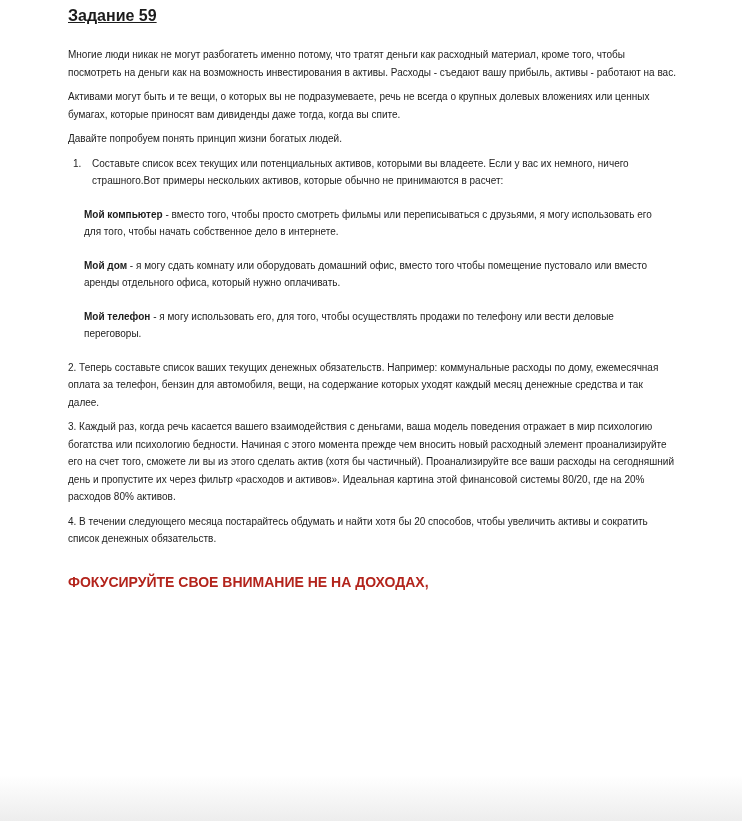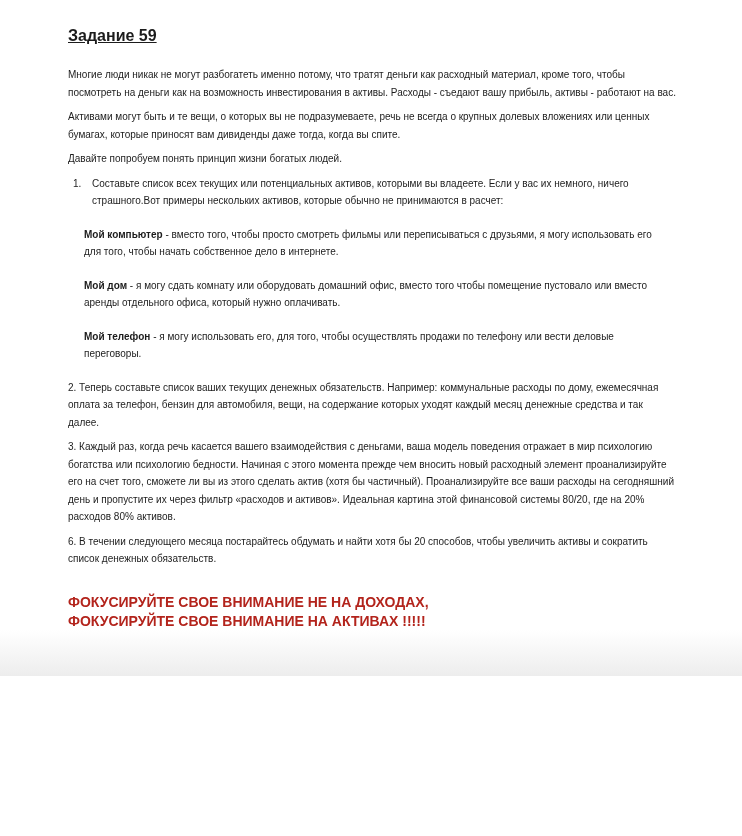--- a/index.html
+++ b/index.html
@@ -15,22 +15,22 @@
     width: 742px;
     height: 836px;
     background: var(--page-bg);
     overflow: hidden;
     font-family: "Liberation Sans", "DejaVu Sans", sans-serif;
     color: var(--text-color);
   }
   .page {
     position: relative;
     width: 742px;
-    height: 676px;
-    padding: 26px 66px 0 68px;
+    height: 821px;
+    padding: 6px 66px 0 68px;
   }
   .doc-title {
     font-size: 16px;
     line-height: 20px;
     font-weight: bold;
     text-decoration: underline;
     margin: 0 0 20px 0;
   }
   .para {
     font-size: 10px;
@@ -88,21 +88,20 @@
   <div class="para asset-block">
     <p><span class="bold">Мой компьютер</span><span> - вместо того, чтобы просто смотреть фильмы или переписываться с друзьями, я могу использовать его для того, чтобы начать собственное дело в интернете.</span></p>
     <p><span class="bold">Мой дом</span><span> - я могу сдать комнату или оборудовать домашний офис, вместо того чтобы помещение пустовало или вместо аренды отдельного офиса, который нужно оплачивать.</span></p>
     <p><span class="bold">Мой телефон</span><span> - я могу использовать его, для того, чтобы осуществлять продажи по телефону или вести деловые переговоры.</span></p>
   </div>
 
   <p class="para">2. Теперь составьте список ваших текущих денежных обязательств. Например: коммунальные расходы по дому, ежемесячная оплата за телефон, бензин для автомобиля, вещи, на содержание которых уходят каждый месяц денежные средства и так далее.</p>
 
   <p class="para">3. Каждый раз, когда речь касается вашего взаимодействия с деньгами, ваша модель поведения отражает в мир психологию богатства или психологию бедности. Начиная с этого момента прежде чем вносить новый расходный элемент проанализируйте его на счет того, сможете ли вы из этого сделать актив (хотя бы частичный). Проанализируйте все ваши расходы на сегодняшний день и пропустите их через фильтр «расходов и активов». Идеальная картина этой финансовой системы 80/20, где на 20% расходов 80% активов.</p>
 
-  <p class="para">6. В течении следующего месяца постарайтесь обдумать и найти хотя бы 20 способов, чтобы увеличить активы и сократить список денежных обязательств.</p>
+  <p class="para">4. В течении следующего месяца постарайтесь обдумать и найти хотя бы 20 способов, чтобы увеличить активы и сократить список денежных обязательств.</p>
 
   <div class="focus-block">
     <div>ФОКУСИРУЙТЕ СВОЕ ВНИМАНИЕ НЕ НА ДОХОДАХ,</div>
-    <div>ФОКУСИРУЙТЕ СВОЕ ВНИМАНИЕ НА АКТИВАХ !!!!!</div>
   </div>
 
   <div class="page-bottom-fade"></div>
 </div>
 
 </body></html>

